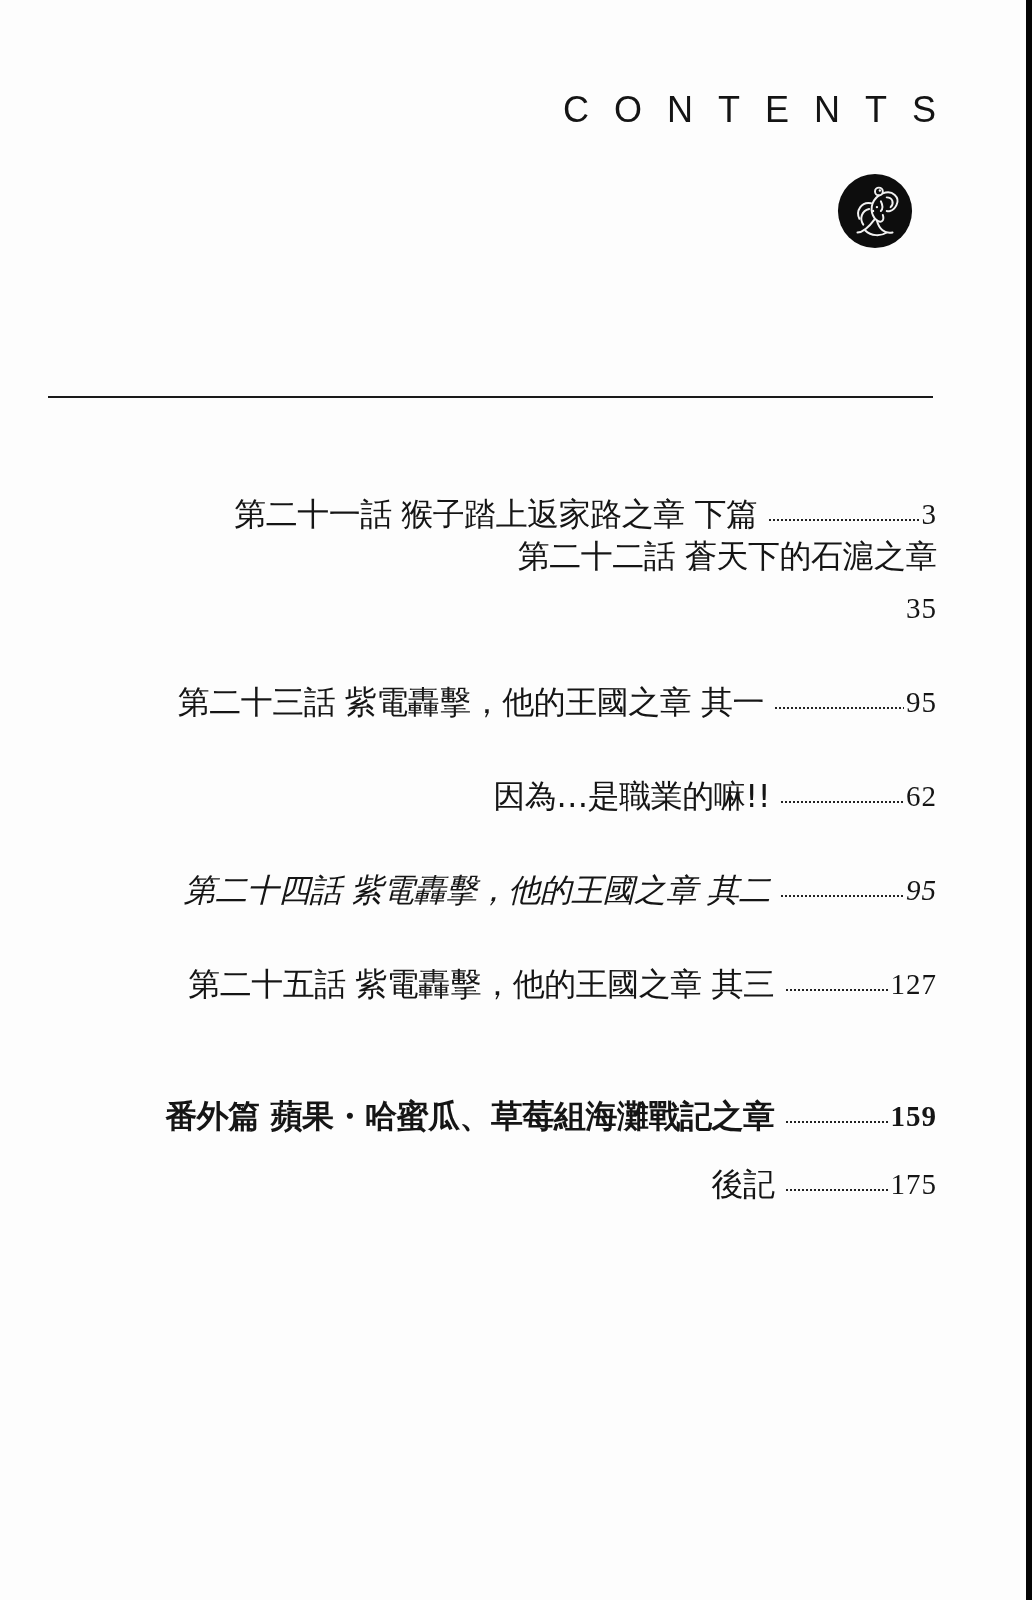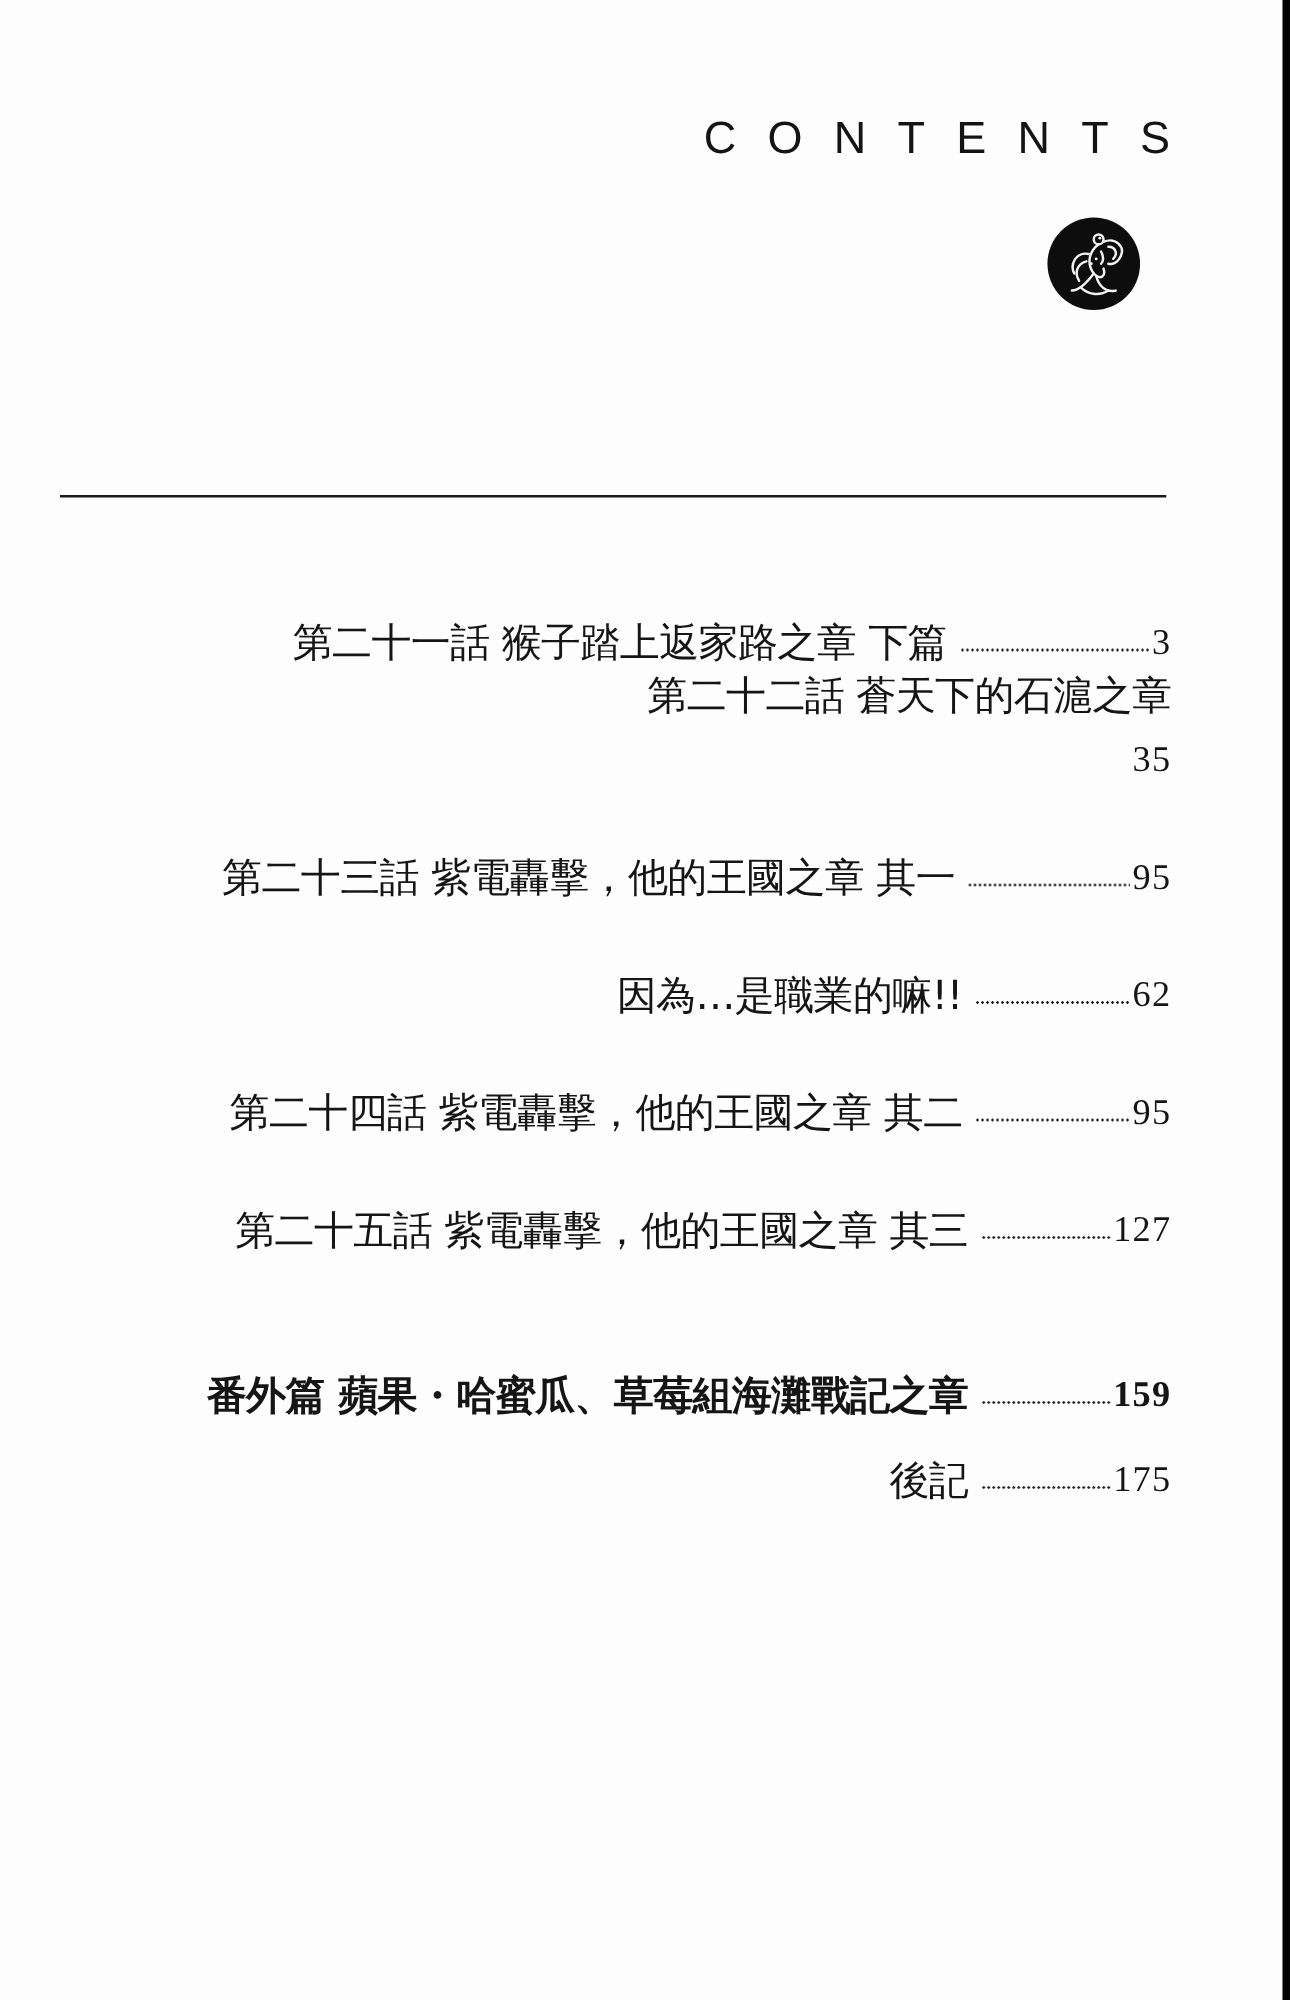--- a/index.html
+++ b/index.html
@@ -137,21 +137,21 @@
     <span class="leader" style="width:130px;"></span>
     <span class="page-num">95</span>
   </div>
 
   <div class="toc-entry" style="top:776px;margin-left:32px;">
     <span class="entry-title">因為…是職業的嘛!!</span>
     <span class="leader" style="width:124px;"></span>
     <span class="page-num">62</span>
   </div>
 
-  <div class="toc-entry" style="top:870px;">
+  <div class="toc-entry" style="top:870px;font-style:italic;">
     <span class="entry-title">第二十四話 紫電轟擊，他的王國之章 其二</span>
     <span class="leader" style="width:124px;"></span>
     <span class="page-num">95</span>
   </div>
 
   <div class="toc-entry" style="top:964px;">
     <span class="entry-title">第二十五話 紫電轟擊，他的王國之章 其三</span>
     <span class="leader" style="width:104px;"></span>
     <span class="page-num">127</span>
   </div>

